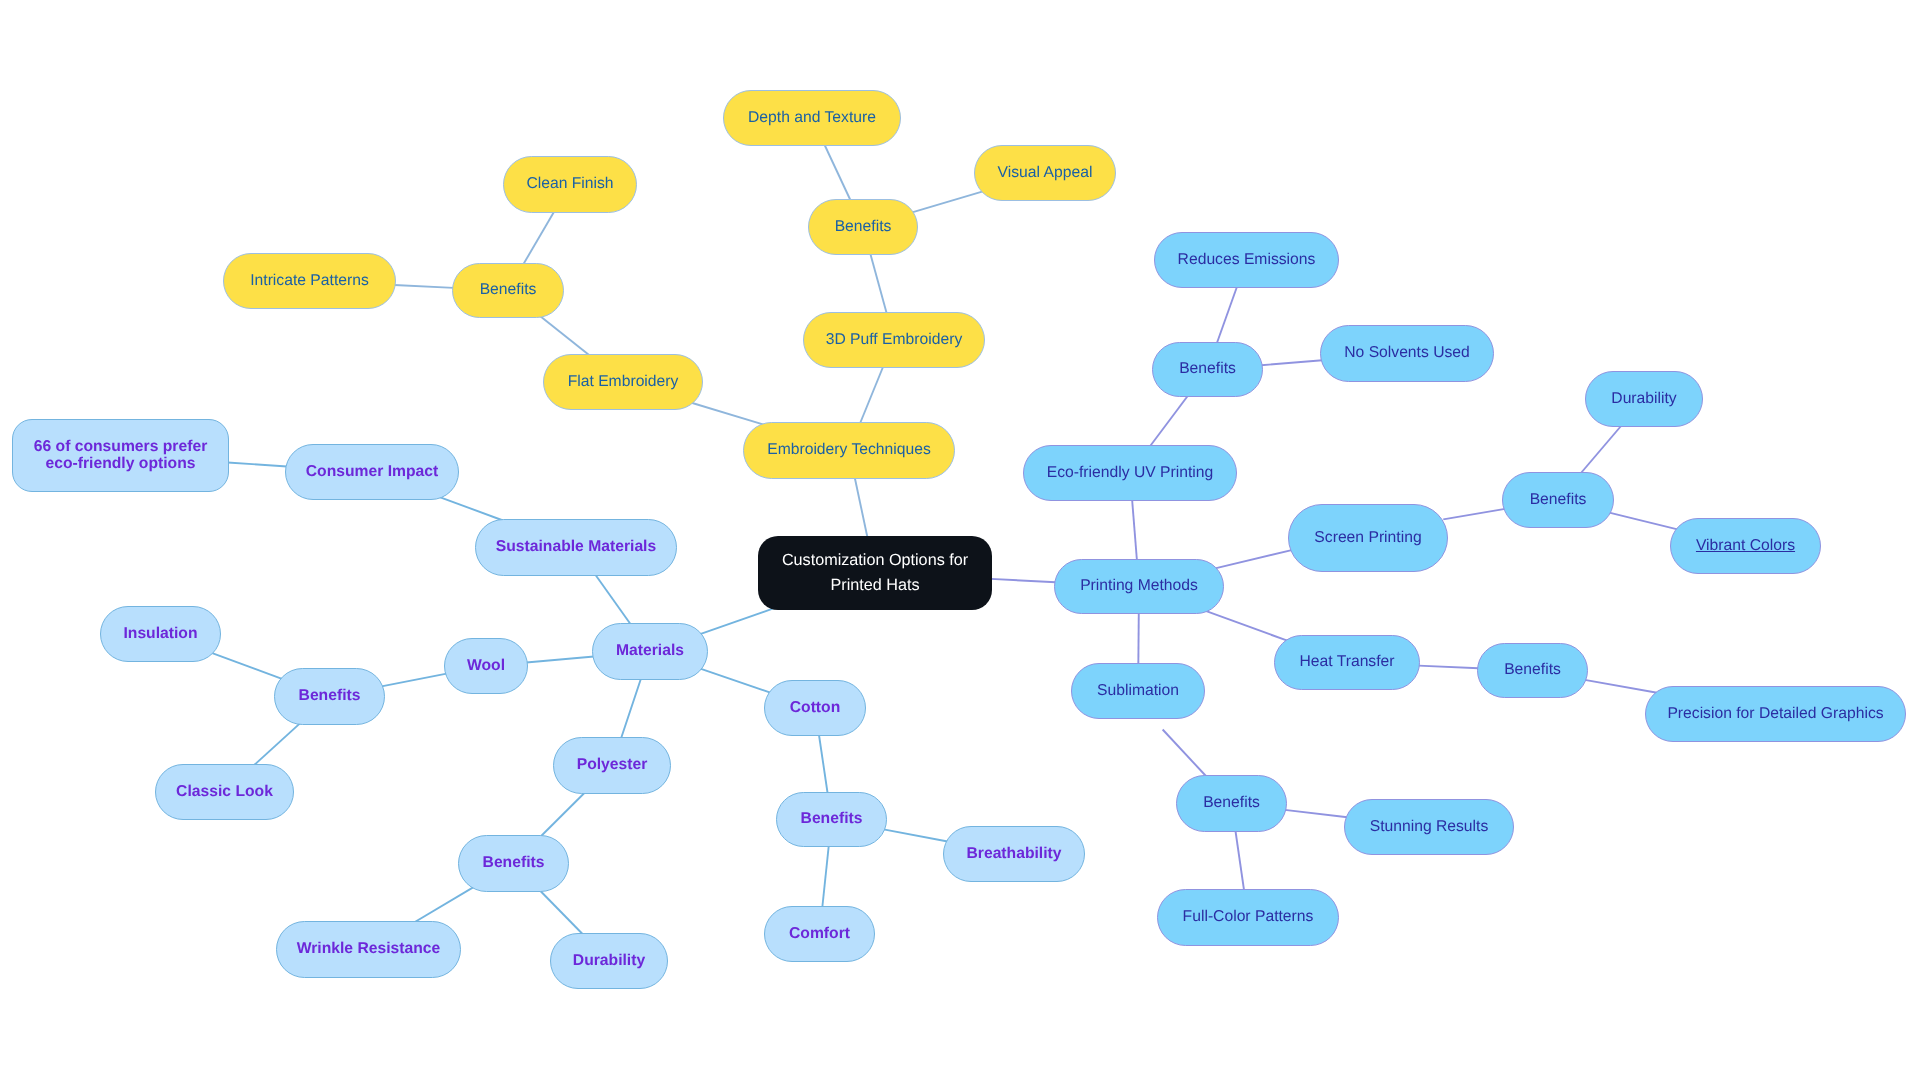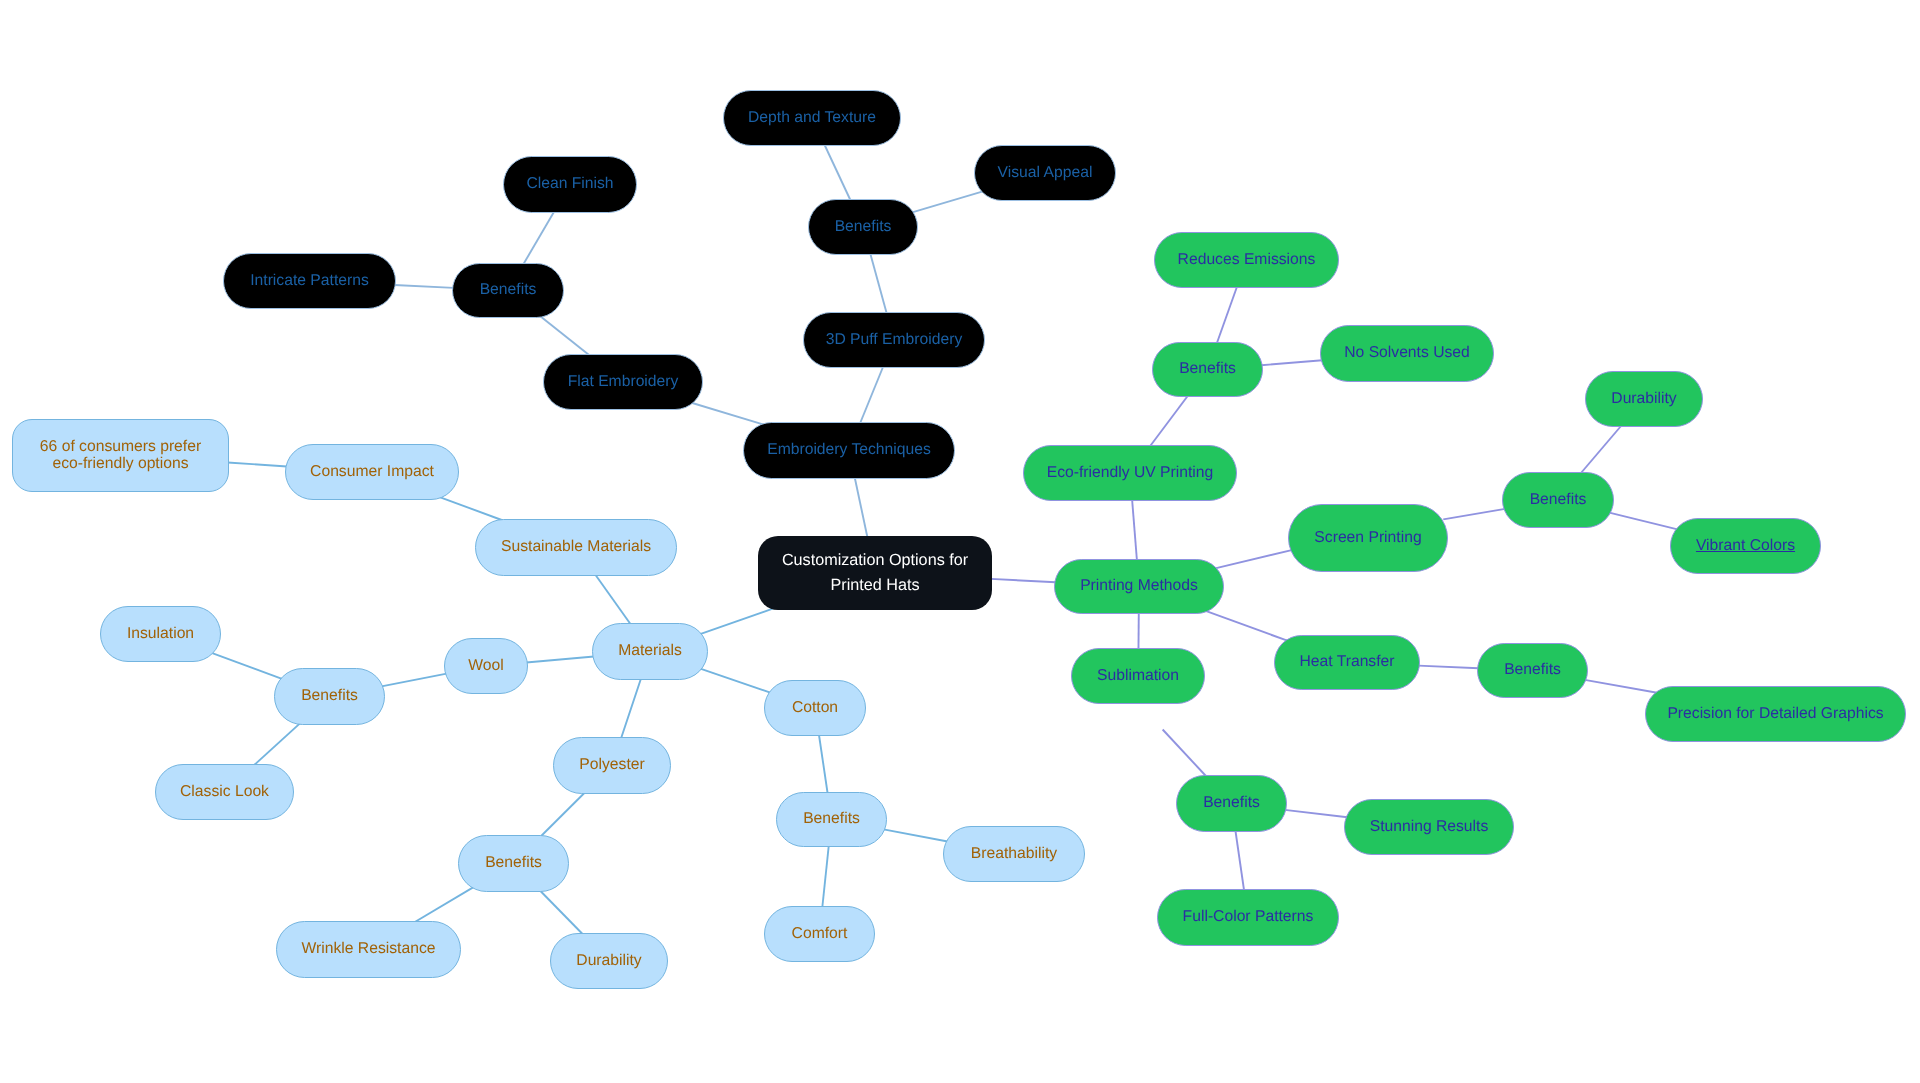--- a/index.html
+++ b/index.html
@@ -9,23 +9,23 @@
        -webkit-font-smoothing:antialiased;text-rendering:geometricPrecision;}
   #mindmap{position:relative;width:1920px;height:1083px;background:#ffffff;}
   #edge-layer{position:absolute;left:0;top:0;width:1920px;height:1083px;pointer-events:none;}
   .node{position:absolute;box-sizing:border-box;display:flex;align-items:center;
         justify-content:center;text-align:center;border:1.2px solid transparent;
         font-size:15.7px;border-radius:999px;}
   .node .lbl{white-space:pre-line;display:block;line-height:16.4px;transform:translateZ(0);}
   .node.two-line{border-radius:20px;}
   .n-root{background:#0d1219;border:none;color:#ffffff;font-size:16.2px;}
   .n-root .lbl{line-height:25px;}
-  .n-embroidery{background:#000000;border-color:#9cbfe2;color:#1a60a5;}
-  .n-materials{background:#b8dffd;border-color:#73b4df;color:#a16207;}
-  .n-printing{background:#22c55e;border-color:#9093e0;color:#2b2da2;}
+  .n-embroidery{background:#fde047;border-color:#9cbfe2;color:#1a60a5;}
+  .n-materials{background:#b8dffd;border-color:#73b4df;color:#6d28d9;font-weight:bold;}
+  .n-printing{background:#7dd3fc;border-color:#9093e0;color:#2b2da2;}
   .edge{fill:none;stroke-width:1.9;}
   .e-embroidery{stroke:#8fb6dc;}
   .e-materials{stroke:#73b4df;}
   .e-printing{stroke:#9093e0;}
 </style>
 </head>
 <body>
 
 <div id="mindmap">
   <svg id="edge-layer" width="1920" height="1083" viewBox="0 0 1920 1083">
@@ -180,21 +180,21 @@
   </div>
   <div class="node n-printing" style="left:1274px;top:635px;width:146px;height:55px;border-radius:999px;">
     <span class="lbl">Heat Transfer</span>
   </div>
   <div class="node n-printing" style="left:1477px;top:643px;width:111px;height:55px;border-radius:999px;">
     <span class="lbl">Benefits</span>
   </div>
   <div class="node n-printing" style="left:1645px;top:686px;width:261px;height:56px;border-radius:999px;">
     <span class="lbl">Precision for Detailed Graphics</span>
   </div>
-  <div class="node n-printing" style="left:1071px;top:648px;width:134px;height:56px;border-radius:999px;">
+  <div class="node n-printing" style="left:1071px;top:663px;width:134px;height:56px;border-radius:999px;">
     <span class="lbl">Sublimation</span>
   </div>
   <div class="node n-printing" style="left:1176px;top:775px;width:111px;height:57px;border-radius:999px;">
     <span class="lbl">Benefits</span>
   </div>
   <div class="node n-printing" style="left:1344px;top:799px;width:170px;height:56px;border-radius:999px;">
     <span class="lbl">Stunning Results</span>
   </div>
   <div class="node n-printing" style="left:1157px;top:889px;width:182px;height:57px;border-radius:999px;">
     <span class="lbl">Full-Color Patterns</span>

